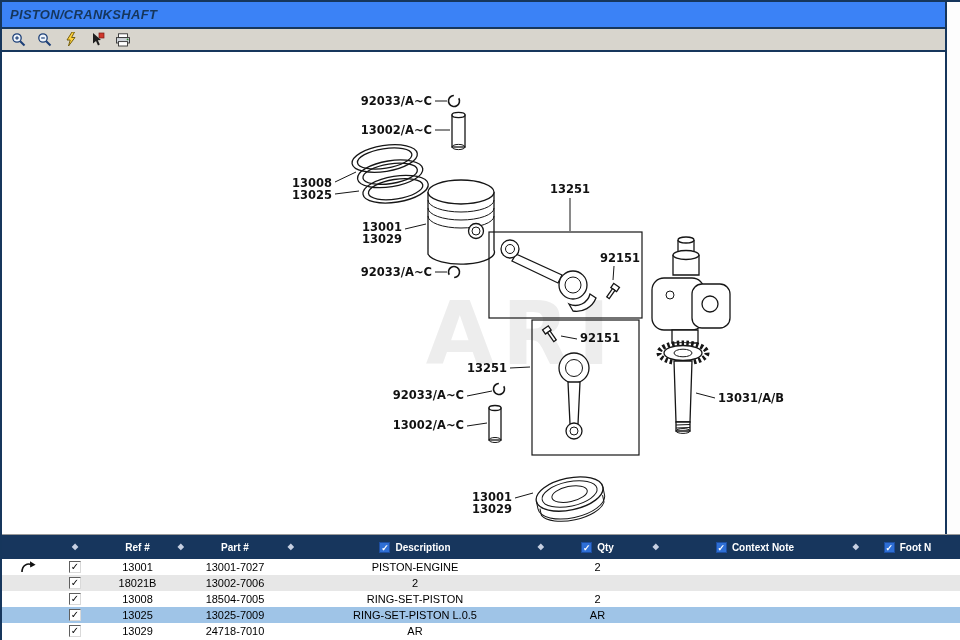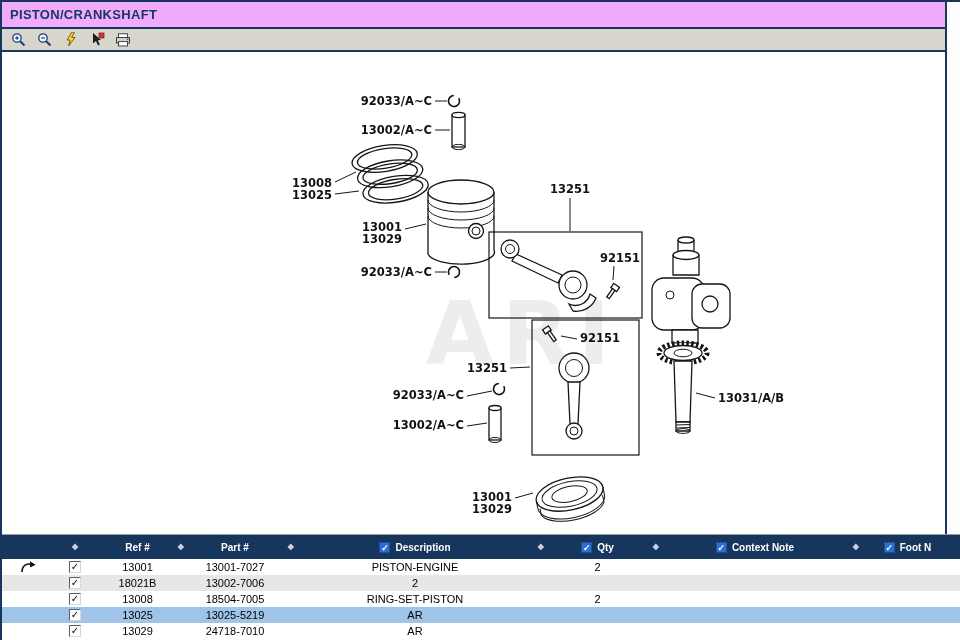--- a/index.html
+++ b/index.html
@@ -4,22 +4,22 @@
 <style>
   * { margin:0; padding:0; box-sizing:border-box; }
   body { background:#888; font-family:"Liberation Sans", sans-serif; }
   .app { position:relative; width:960px; height:640px; background:#fff; overflow:hidden; }
 
   .edge-top    { position:absolute; left:0; top:0; width:960px; height:2px; background:#16365c; z-index:20; }
   .edge-left   { position:absolute; left:0; top:0; width:2px; height:640px; background:#16365c; z-index:20; }
   .rule-right  { position:absolute; left:945px; top:0; width:2px; height:534px; background:#16365c; z-index:20; }
   .gutter-right{ position:absolute; left:947px; top:0; width:13px; height:534px; background:#fdfdfd; z-index:19; }
 
-  .titlebar { position:absolute; left:2px; top:2px; width:943px; height:27px; background:#f0abfc;
-              border-bottom:2px solid #16365c; display:flex; align-items:center; padding-left:8px; }
+  .titlebar { position:absolute; left:2px; top:2px; width:943px; height:27px; background:#3b82f6;
+              border-bottom:2px solid #16365c; display:flex; align-items:center; padding-left:8px;font-style:italic; }
   .titlebar .t { font-size:13px; font-weight:bold; color:#16365c; letter-spacing:.3px; }
 
   .toolbar { position:absolute; left:2px; top:29px; width:943px; height:23px; background:#d8d5cd;
              border-bottom:2px solid #16365c; display:flex; align-items:center; gap:6px; padding-left:7px; }
   .tbtn { width:20px; height:17px; display:flex; align-items:center; justify-content:center; cursor:pointer; }
 
   .diagram { position:absolute; left:2px; top:52px; width:943px; height:482px; background:#fff; }
   .diagram svg { position:absolute; left:0; top:0; }
   .oln  { fill:#fff; stroke:#161616; stroke-width:1.3; }
   .thin { fill:none; stroke:#161616; stroke-width:1; }
@@ -308,21 +308,22 @@
       <div class="tc"></div>
       <div class="tc"></div>
     </div>
 
     <div class="trow sel">
       <div class="tc"></div>
       <div class="tc">
         <span class="rcb">✓</span>
       </div>
       <div class="tc">13025</div>
-      <div class="tc">13025-5219</div>
+      <div class="tc">13025-7009</div>
+      <div class="tc">RING-SET-PISTON L.0.5</div>
       <div class="tc">AR</div>
       <div class="tc"></div>
       <div class="tc"></div>
     </div>
 
     <div class="trow">
       <div class="tc"></div>
       <div class="tc">
         <span class="rcb">✓</span>
       </div>

